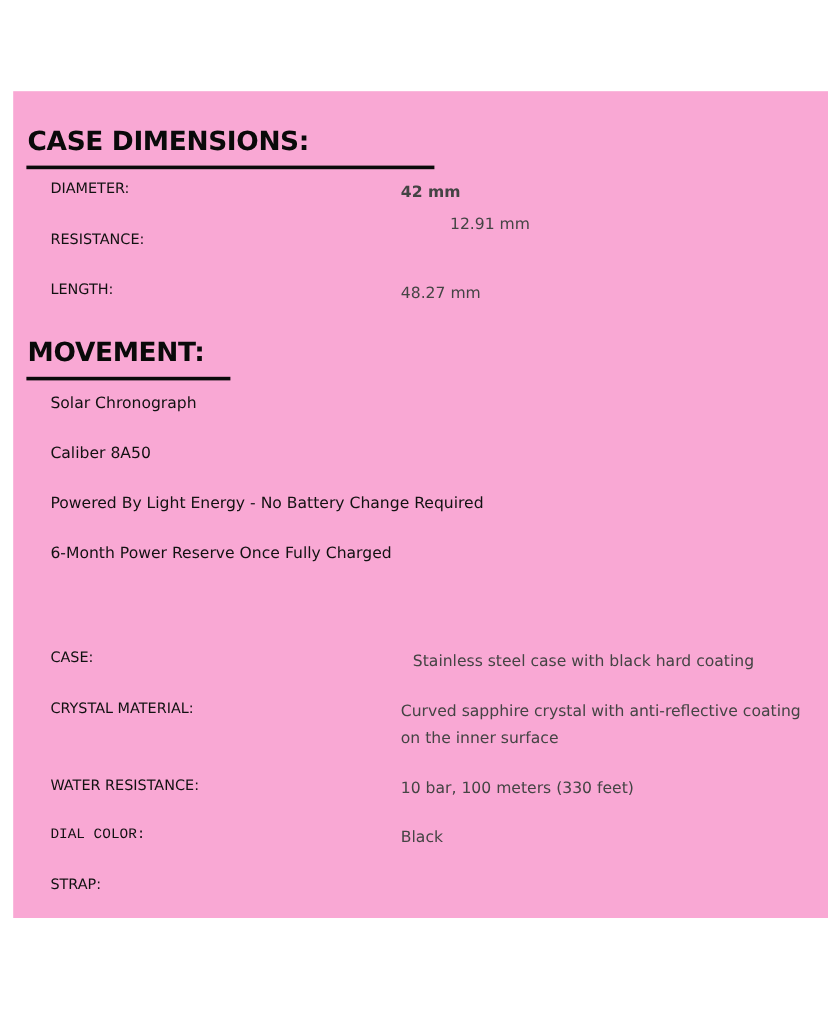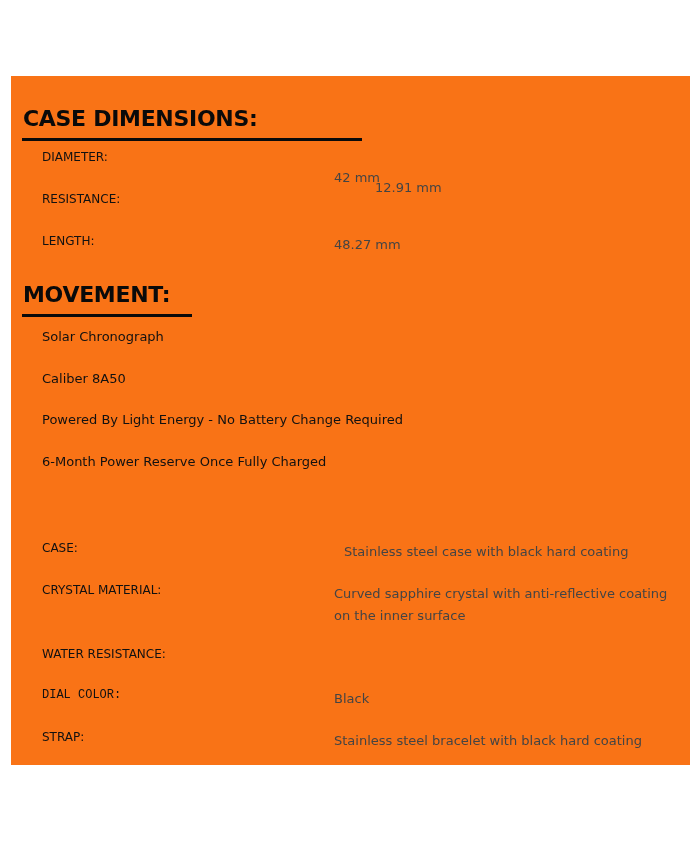--- a/index.html
+++ b/index.html
@@ -1,33 +1,33 @@
 <!DOCTYPE html>
 <html><head>
   <meta charset="utf-8">
   <style>
     html, body { margin: 0; padding: 0; background: #ffffff; }
     body { width: 700px; height: 850px; position: relative; font-family: "DejaVu Sans", "Liberation Sans", sans-serif; color: #111; }
-    .panel { position: absolute; left: 11px; top: 76px; width: 679px; height: 689px; background: #f97316; }
+    .panel { position: absolute; left: 11px; top: 76px; width: 679px; height: 689px; background: #f9a8d4; }
     .section-title { position: absolute; left: 12px; font-weight: bold; font-size: 22px; letter-spacing: -0.3px; color: #0a0a0a; margin: 0; }
     .underline { position: absolute; left: 11px; height: 3px; background: #0a0a0a; }
     .label { position: absolute; left: 31px; font-size: 12px; color: #111; }
     .value { position: absolute; left: 323px; font-size: 13px; color: #444; line-height: 22px; width: 340px; }
     .mv-item { position: absolute; left: 31px; font-size: 13px; color: #111; }
   </style>
 </head>
 <body>
 
 <div class="panel">
 
   <h2 class="section-title" style="top:30px;">CASE DIMENSIONS:</h2>
   <div class="underline" style="top:62px; width:340px;"></div>
 
   <div class="label" style="top:74px;">DIAMETER:</div>
-  <div class="value" style="top:91px;">42 mm</div>
+  <div class="value" style="top:74px;font-weight:bold;">42 mm</div>
 
   <div class="label" style="top:116px;">RESISTANCE:</div>
   <div class="value" style="top:101px;margin-left:41px;">12.91 mm</div>
 
   <div class="label" style="top:158px;">LENGTH:</div>
   <div class="value" style="top:158px;">48.27 mm</div>
 
   <h2 class="section-title" style="top:206px;">MOVEMENT:</h2>
   <div class="underline" style="top:238px; width:170px;"></div>
 
@@ -36,20 +36,20 @@
   <div class="mv-item" style="top:336px;">Powered By Light Energy - No Battery Change Required</div>
   <div class="mv-item" style="top:378px;">6-Month Power Reserve Once Fully Charged</div>
 
   <div class="label" style="top:465px;">CASE:</div>
   <div class="value" style="top:465px;margin-left:10px;">Stainless steel case with black hard coating</div>
 
   <div class="label" style="top:507px;">CRYSTAL MATERIAL:</div>
   <div class="value" style="top:507px;">Curved sapphire crystal with anti-reflective coating on the inner surface</div>
 
   <div class="label" style="top:571px;">WATER RESISTANCE:</div>
+  <div class="value" style="top:571px;">10 bar, 100 meters (330 feet)</div>
 
   <div class="label" style="top:612px;font-family:Liberation Mono, monospace;">DIAL COLOR:</div>
   <div class="value" style="top:612px;">Black</div>
 
   <div class="label" style="top:654px;">STRAP:</div>
-  <div class="value" style="top:654px;">Stainless steel bracelet with black hard coating</div>
 
 </div>
 
 </body></html>

